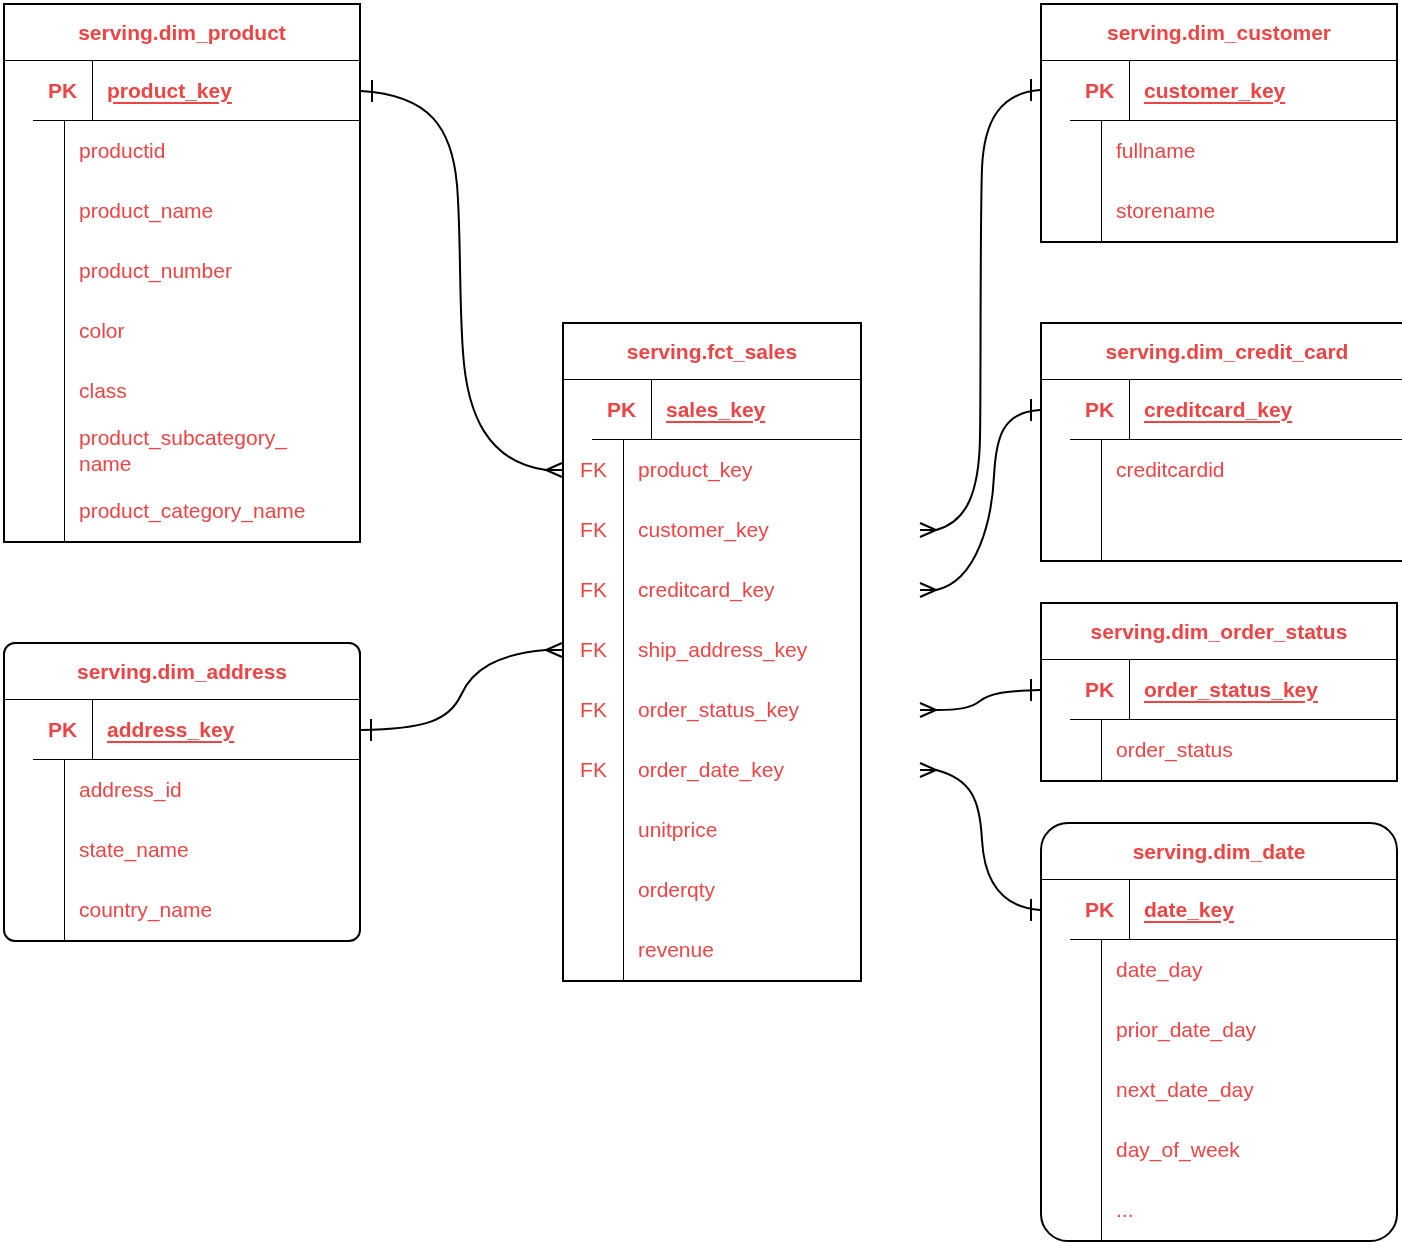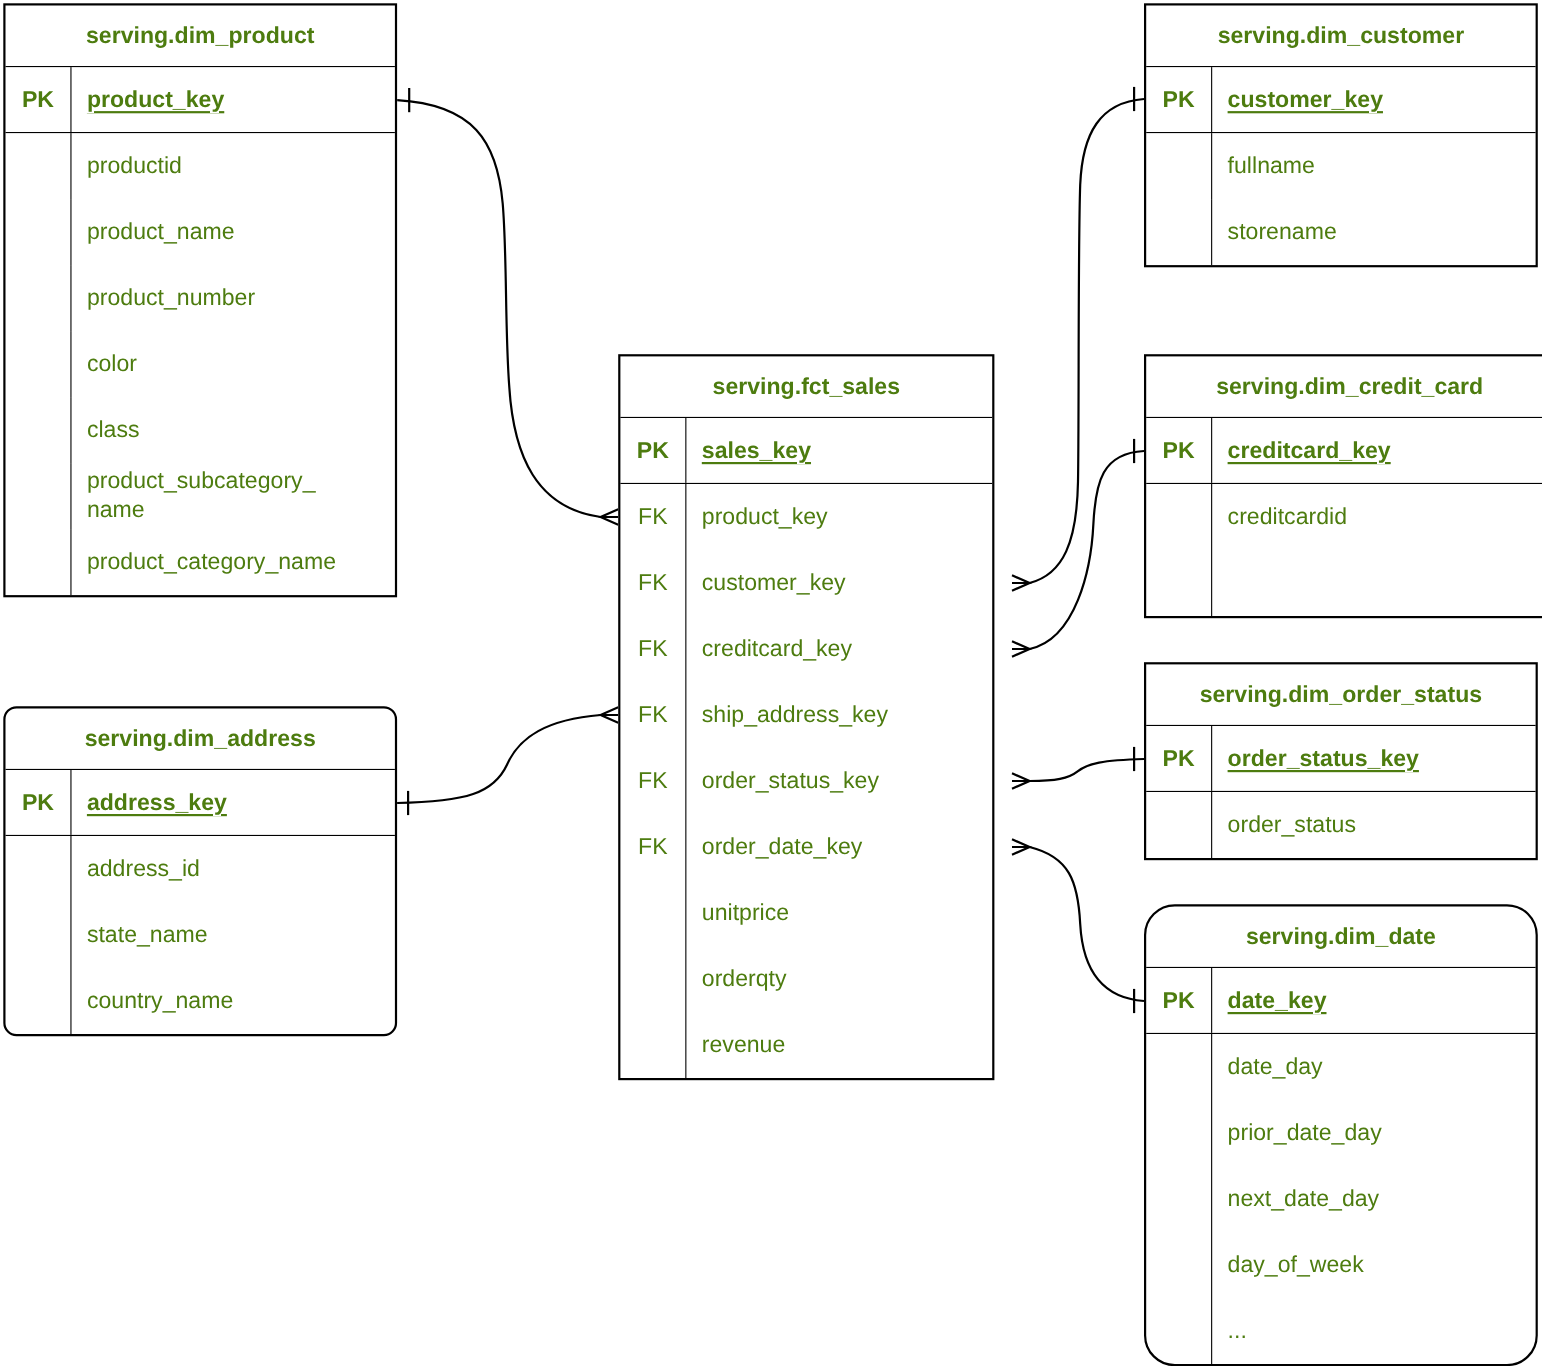--- a/index.html
+++ b/index.html
@@ -8,21 +8,21 @@
     background: #ffffff;
   }
   .canvas {
     position: relative;
     width: 1402px;
     height: 1242px;
     background: #ffffff;
     overflow: hidden;
     font-family: "Liberation Sans", sans-serif;
     font-size: 21px;
-    color: #4d7c0f;
+    color: #ef4444;
   }
   svg.connectors {
     position: absolute;
     left: 0;
     top: 0;
   }
   .er-table {
     position: absolute;
     background: #ffffff;
     border: 2px solid #000000;
@@ -37,20 +37,21 @@
     justify-content: center;
     font-weight: bold;
   }
   .row {
     display: flex;
     height: 60px;
     box-sizing: border-box;
   }
   .pk-row {
     border-bottom: 1.5px solid #000000;
+    margin-left: 28px;
   }
   .key-cell {
     flex: 0 0 60px;
     width: 60px;
     box-sizing: border-box;
     border-right: 1.5px solid #000000;
     display: flex;
     align-items: center;
     justify-content: center;
   }
@@ -168,21 +169,21 @@
         <div class="key-cell"></div>
         <div class="field-cell">state_name</div>
       </div>
       <div class="row">
         <div class="key-cell"></div>
         <div class="field-cell">country_name</div>
       </div>
     </div>
   </div>
 
-  <div class="er-table" style="left:562px; top:322px; width:342px;">
+  <div class="er-table" style="left:562px; top:322px; width:300px;">
     <div class="tbl-header">serving.fct_sales</div>
     <div class="row pk-row">
       <div class="key-cell">PK</div>
       <div class="field-cell pk-field">sales_key</div>
     </div>
     <div>
       <div class="row">
         <div class="key-cell">FK</div>
         <div class="field-cell">product_key</div>
       </div>

